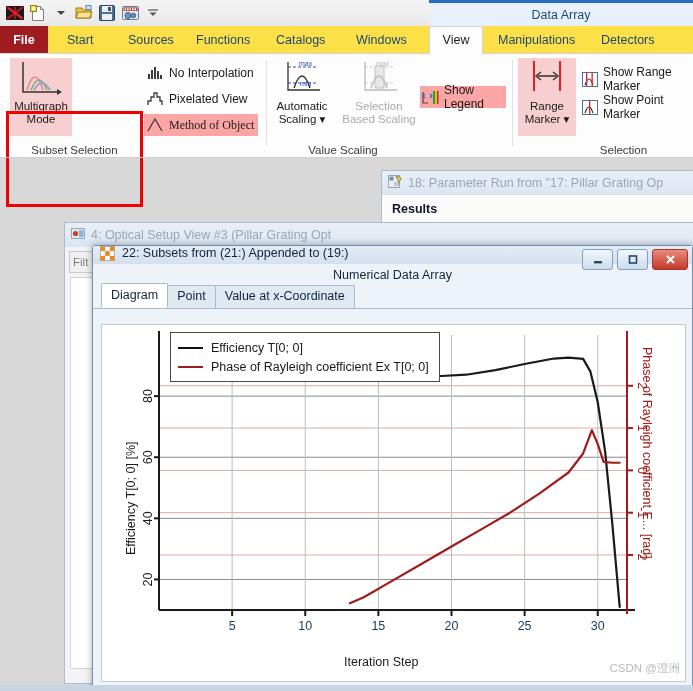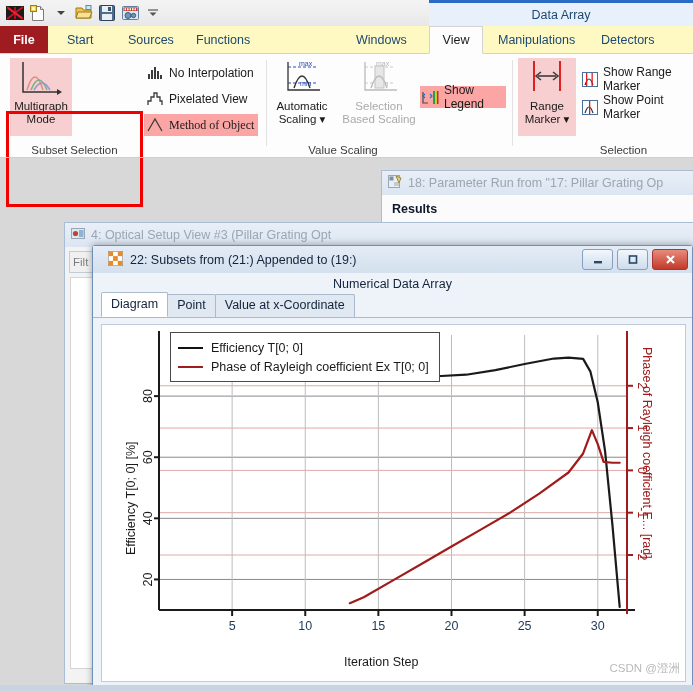--- a/index.html
+++ b/index.html
@@ -12,21 +12,21 @@
   }
 
   
   #ribbon{position:absolute;left:0;top:0;width:693px;height:158px;background:#fdfdfd;}
   #qat{position:absolute;left:0;top:0;width:693px;height:26px;
        background:linear-gradient(to bottom,#f4f4f4,#e8e8e8);}
   .qat-icons{position:absolute;left:5px;top:3px;display:flex;align-items:center;gap:3px;}
   .qat-ic{width:20px;height:20px;display:flex;align-items:center;justify-content:center;}
   .qat-ic svg{display:block;}
 
-  #tabstrip{position:absolute;left:0;top:26px;width:693px;height:28px;background:#fef9c3;}
+  #tabstrip{position:absolute;left:0;top:26px;width:693px;height:28px;background:#fde047;}
   #tabstrip:after{content:"";position:absolute;left:0;bottom:0;width:693px;height:1px;background:#d3d3d3;}
   .tab{position:absolute;top:0;height:28px;line-height:28px;padding:0 11px;
        font-size:12.5px;color:#1d4872;cursor:default;white-space:nowrap;}
   .tab.file{background:#9e1b20;color:#fff;font-weight:bold;left:0;width:48px;padding:0;text-align:center;}
   .tab.active{background:#fdfdfd;color:#1a1a1a;border:1px solid #d3d3d3;border-bottom:1px solid #fdfdfd;
        height:28px;line-height:27px;z-index:3;}
 
   
   #ctx-banner{position:absolute;left:429px;top:0;width:264px;height:26px;
        background:#e8f1fb;border-top:3px solid #2a6cc4;box-sizing:border-box;
@@ -57,22 +57,22 @@
   
   .bgwin{position:absolute;background:#f3f3f3;border:1px solid #a9bdd4;}
   .bgwin .tbar{height:24px;background:linear-gradient(to bottom,#e9eff7,#dbe5f1);
                display:flex;align-items:center;gap:6px;padding-left:6px;}
   .bgwin .ttl{font-size:12.5px;color:#9aa6b4;white-space:nowrap;overflow:hidden;}
 
   
   #win{position:absolute;left:92px;top:245px;width:601px;height:446px;
        background:#eef3fa;border:1px solid #6e90b8;border-radius:3px 3px 0 0;
        box-shadow:0 0 7px rgba(0,0,0,.35);box-sizing:border-box;}
-  #win-tbar{height:27px;background:linear-gradient(to bottom,#e4ecf6,#d4e0ee);
-            display:flex;align-items:center;padding-left:15px;gap:7px;position:relative;}
+  #win-tbar{height:18px;background:linear-gradient(to bottom,#e4ecf6,#d4e0ee);
+            display:flex;align-items:flex-start;padding-left:7px;gap:7px;position:relative;}
   #win-title{font-size:12.5px;color:#11243b;white-space:nowrap;}
   .wbtns{position:absolute;right:4px;top:3px;display:flex;gap:4px;}
   .wbtn{width:29px;height:19px;border:1px solid #84a0c0;border-radius:3px;
         background:linear-gradient(to bottom,#f2f7fc,#cddcec);
         display:flex;align-items:center;justify-content:center;cursor:default;}
   .wbtn.close{width:34px;border-color:#a33;background:linear-gradient(to bottom,#e88b7c,#c3392a);}
 
   #win-sub{height:22px;line-height:22px;text-align:center;font-size:12.5px;color:#11243b;
            background:#eef3fa;}
   #tabs{height:23px;display:flex;align-items:flex-end;padding-left:8px;background:#eef3fa;
@@ -165,20 +165,21 @@
   <div id="ctx-banner">
     <span>Data Array</span>
   </div>
   <div id="ctx-tabbg"></div>
 
   <div id="tabstrip">
     <div class="tab file" style="left:0;width:48px;">File</div>
     <div class="tab" style="left:56px;">Start</div>
     <div class="tab" style="left:117px;">Sources</div>
     <div class="tab" style="left:185px;">Functions</div>
+    <div class="tab" style="left:265px;">Catalogs</div>
     <div class="tab" style="left:345px;">Windows</div>
     <div class="tab active" style="left:429px;width:54px;box-sizing:border-box;text-align:center;padding:0;">View</div>
     <div class="tab" style="left:487px;">Manipulations</div>
     <div class="tab" style="left:590px;">Detectors</div>
   </div>
 
   <div id="ribbon-body">
 
     <div class="grp" style="left:6px;width:137px;">
       <div class="bigbtn sel" style="left:4px;">

